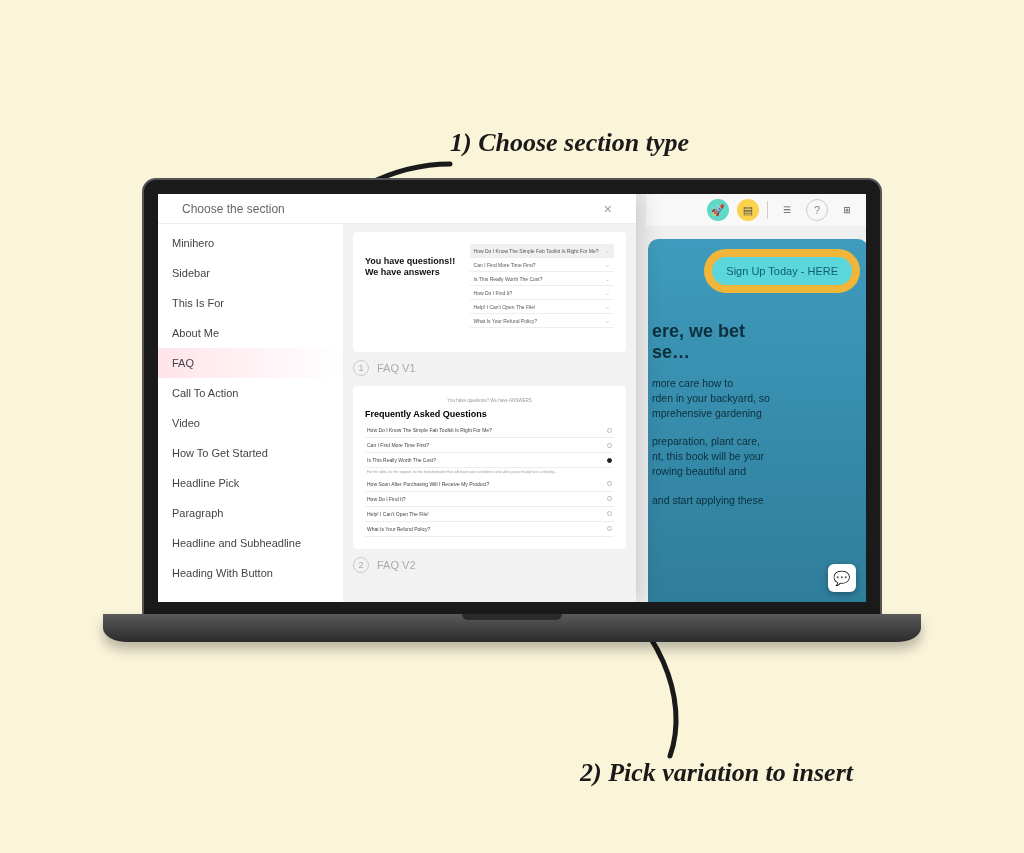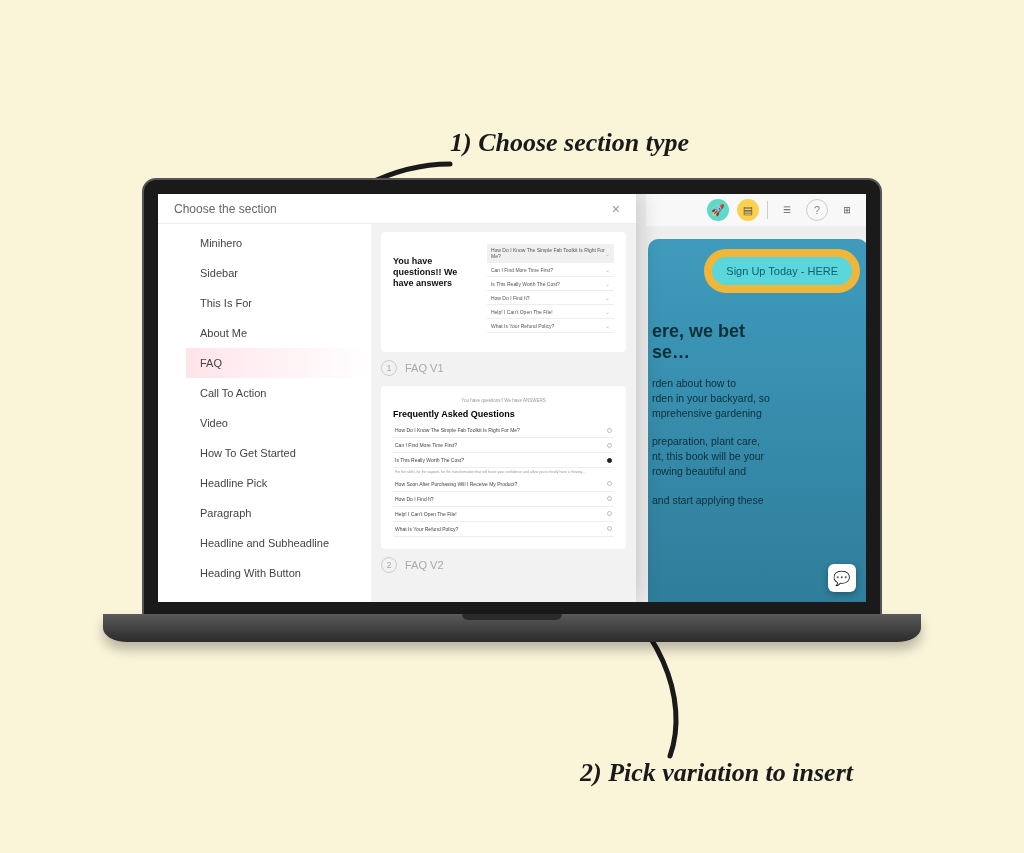--- a/index.html
+++ b/index.html
@@ -144,33 +144,32 @@
     position: absolute;
     left: 0;
     top: 0;
     width: 478px;
     height: 100%;
     background: #fff;
     box-shadow: 6px 0 20px rgba(0,0,0,0.15);
   }
   .modal-header {
     height: 30px;
-    padding: 6px 16px;
+    padding: 6px 24px;
     font-size: 12px;
     color: #666;
     border-bottom: 1px solid #eee;
     display: flex;
     align-items: center;
     justify-content: space-between;
   }
   .modal-close { cursor:pointer; color:#999; font-size:14px; }
   .modal-body {
     display: flex;
     height: calc(100% - 30px);
-    padding-left: 28px;
   }
   .section-list {
     width: 185px;
     overflow: hidden;
     padding-top: 4px;
   }
   .section-item {
     padding: 9px 14px;
     font-size: 11px;
     color: #444;
@@ -304,21 +303,21 @@
           <span class="top-icon plain">?</span>
           <span class="top-icon lines">⊞</span>
         </div>
         <div class="app-card">
           <div class="app-pill">Sign Up Today - HERE</div>
           <div class="app-headline">
             <span>ere, we bet</span><br>
             <span>se…</span>
           </div>
           <div class="app-body">
-            <span>rden about how to</span><br>
+            <span>more care how to</span><br>
             <span>rden in your backyard, so</span><br>
             <span>mprehensive gardening</span>
           </div>
           <div class="app-body">
             <span>preparation, plant care,</span><br>
             <span>nt, this book will be your</span><br>
             <span>rowing beautiful and</span>
           </div>
           <div class="app-body">
             <span>and start applying these</span>

